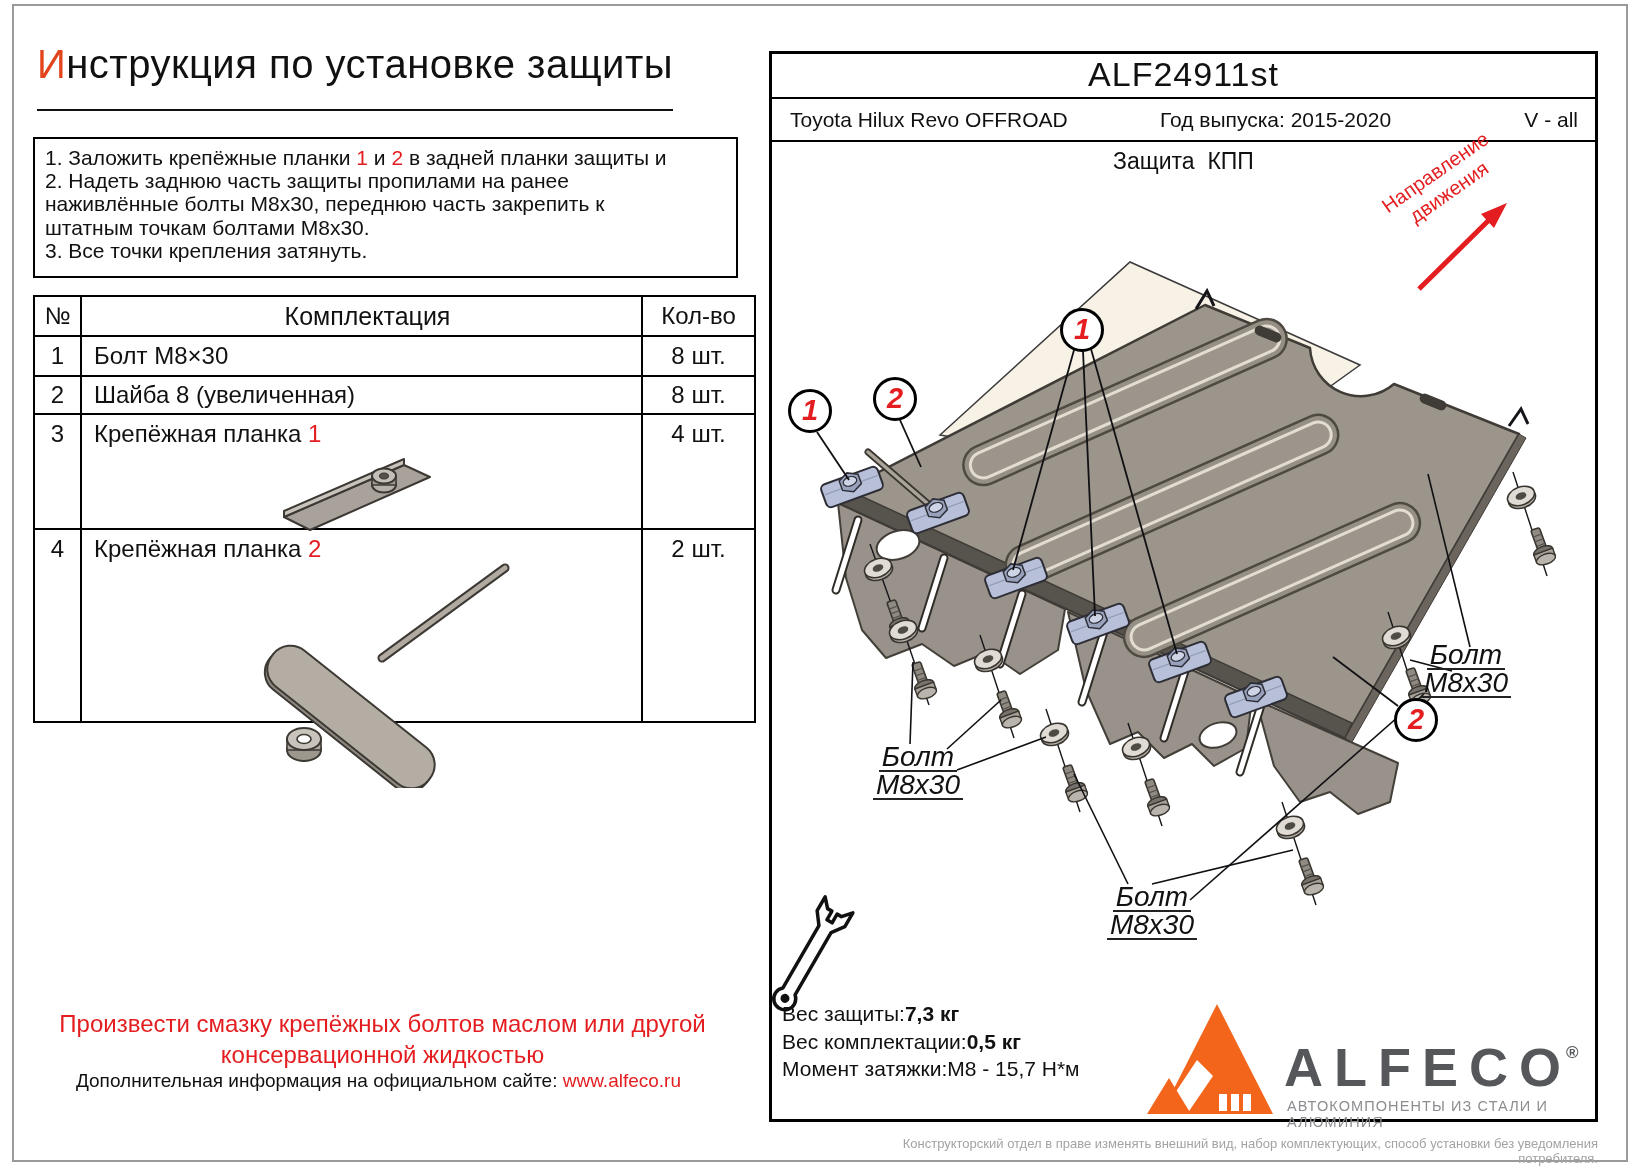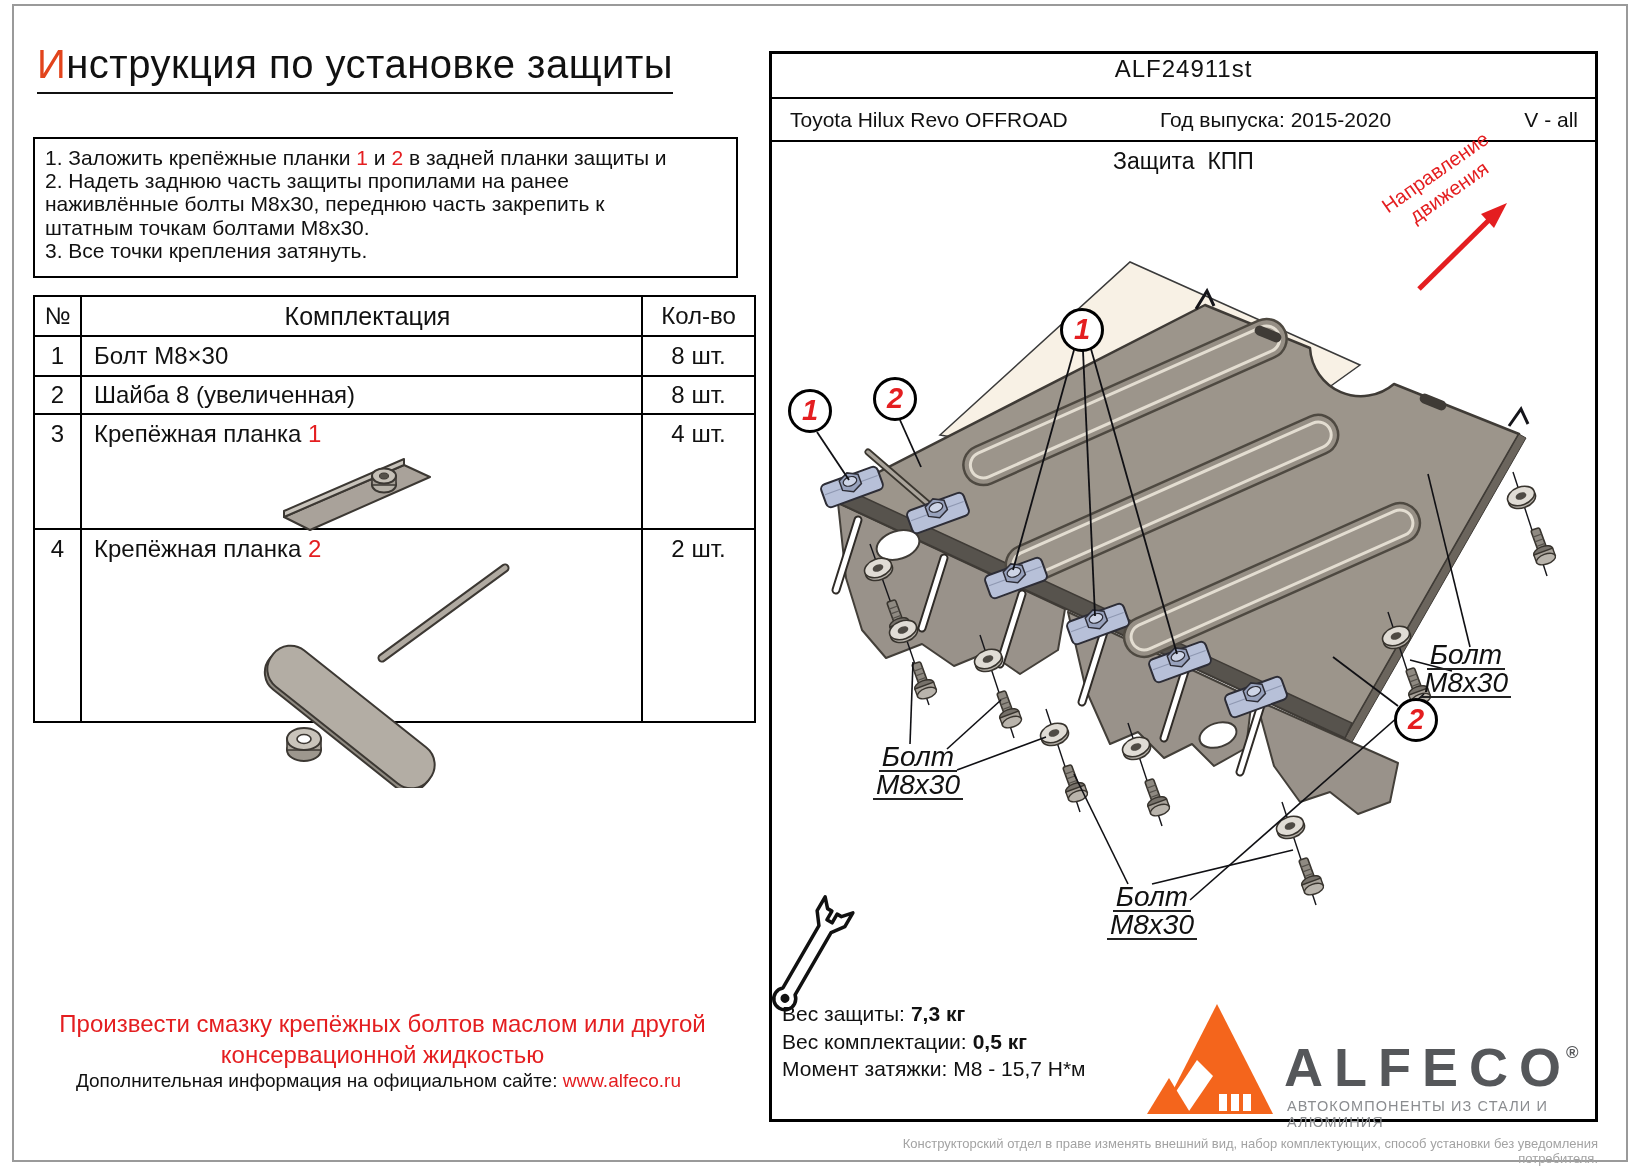--- a/index.html
+++ b/index.html
@@ -2,21 +2,21 @@
 <html><head>
 <meta charset="utf-8">
 <style>
   html,body{margin:0;padding:0;background:#fff;}
   .page{position:relative;width:1642px;height:1168px;background:#fff;
         font-family:"Liberation Sans",sans-serif;color:#111;overflow:hidden;}
   .page-frame{position:absolute;left:12px;top:4px;width:1612px;height:1154px;
         border:2px solid #9a9a9a;}
   
   .title{position:absolute;left:37px;top:42px;font-size:40px;font-weight:400;
-        letter-spacing:.5px;border-bottom:2px solid #111;padding-bottom:5px;text-align:center;}
+        letter-spacing:.5px;border-bottom:2px solid #111;padding-bottom:22px;text-align:center;}
   .title .lead{color:#e2441c;}
   .instr-box{position:absolute;left:33px;top:137px;width:691px;height:124px;
         border:2px solid #000;font-size:21px;line-height:23.2px;padding:7px 0 6px 10px;}
   .red{color:#e41e20;}
   .parts-table{position:absolute;left:33px;top:295px;width:707px;border-collapse:collapse;
         table-layout:fixed;font-size:24px;}
   .parts-table td,.parts-table th{border:2px solid #000;padding:0;vertical-align:middle;font-weight:400;}
   .col-num{width:45px;text-align:center;}
   .col-name{width:547px;text-align:left;padding-left:12px !important;}
   .col-qty{width:111px;text-align:center;}
@@ -25,39 +25,39 @@
   .cell-rel{position:relative;border-radius:22px;}
   .part-img{position:absolute;}
   .note-red{position:absolute;left:37px;top:1008px;width:691px;text-align:center;
         color:#e41e20;font-size:24px;line-height:31px;}
   .info-line{position:absolute;left:33px;top:1070px;width:691px;text-align:center;
         font-size:19px;color:#111;}
   .info-line a{color:#e41e20;text-decoration:none;}
   
   .panel{position:absolute;left:769px;top:51px;width:829px;height:1071px;border:3px solid #000;box-sizing:border-box;}
   .panel-code{position:absolute;left:769px;top:55px;width:829px;text-align:center;
-        font-size:24px;letter-spacing:1px;}
+        font-size:34px;letter-spacing:1px;}
   .panel-div1{position:absolute;left:769px;top:97px;width:829px;border-top:2px solid #000;}
   .panel-veh{position:absolute;left:790px;top:108px;font-size:21px;}
   .panel-year{position:absolute;left:1160px;top:108px;font-size:21px;}
   .panel-eng{position:absolute;left:1450px;top:108px;width:128px;text-align:right;font-size:21px;}
   .panel-div2{position:absolute;left:769px;top:140px;width:829px;border-top:2px solid #000;}
   .draw-title{position:absolute;left:769px;top:148px;width:829px;text-align:center;
         font-size:23px;white-space:pre;}
   .drawing{position:absolute;left:769px;top:140px;width:829px;height:982px;}
   .direction{position:absolute;left:1352px;top:158px;width:180px;text-align:center;
         color:#e41e20;font-size:20px;line-height:24px;transform:rotate(-35deg);}
   .callout{position:absolute;width:38px;height:38px;border:3px solid #000;border-radius:50%;
         background:#fff;color:#e41e20;font-size:29px;font-style:italic;font-weight:700;
         text-align:center;line-height:37px;}
   .bolt-label{position:absolute;width:120px;text-align:center;font-style:italic;font-size:28px;line-height:25px;}
   .bolt-label span{display:inline-block;border-bottom:2px solid #222;padding:0 3px 1px;}
   .specs{position:absolute;left:782px;top:1000px;font-size:21px;line-height:27.5px;}
   .specs b{font-weight:700;}
-  .specs .v{margin-left:6px;}
+  .specs .v{}
   .logo-mark{position:absolute;left:1145px;top:1002px;}
   .logo-text{position:absolute;left:1284px;top:1036px;font-size:54px;font-weight:700;
         letter-spacing:11px;color:#55575a;}
   .logo-text sup{font-size:17px;letter-spacing:0;vertical-align:28px;margin-left:-6px;}
   .logo-sub{position:absolute;left:1287px;top:1098px;width:300px;font-size:14.5px;
         letter-spacing:1.1px;color:#8b8d90;}
   .disclaimer{position:absolute;left:900px;top:1136px;width:698px;text-align:right;
         font-size:13px;color:#a3a3a3;}
 </style>
 </head>

